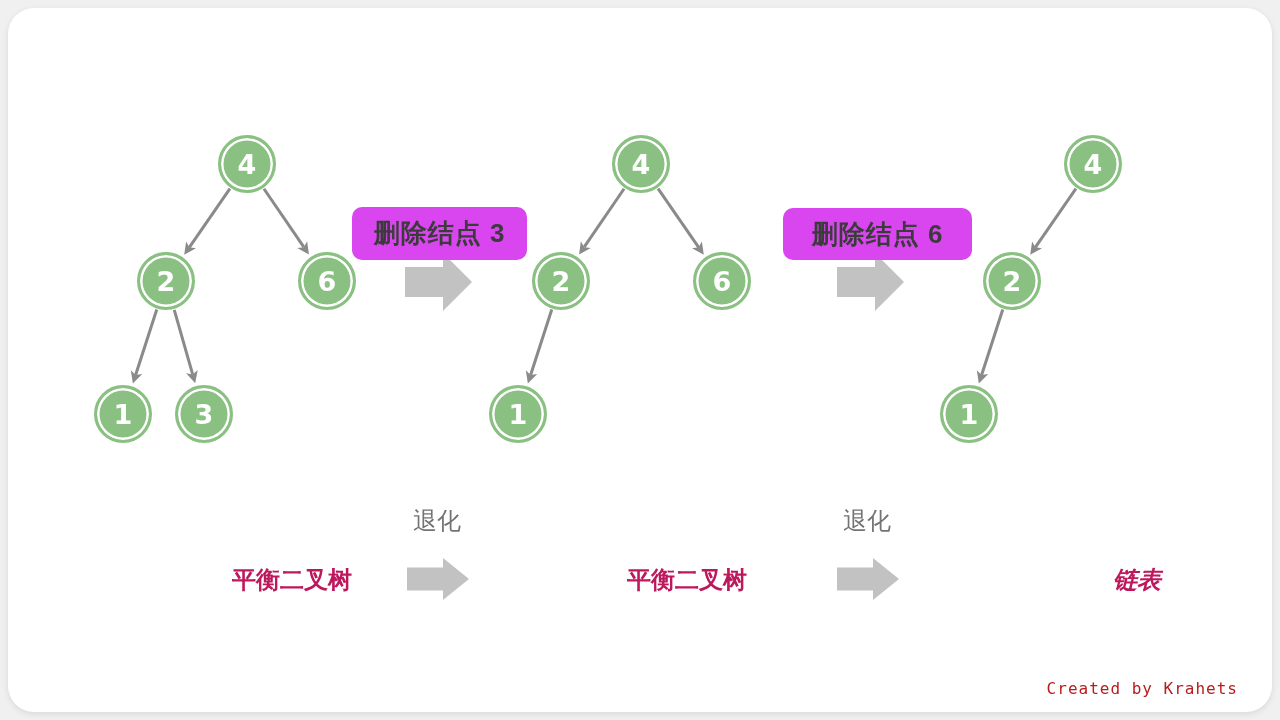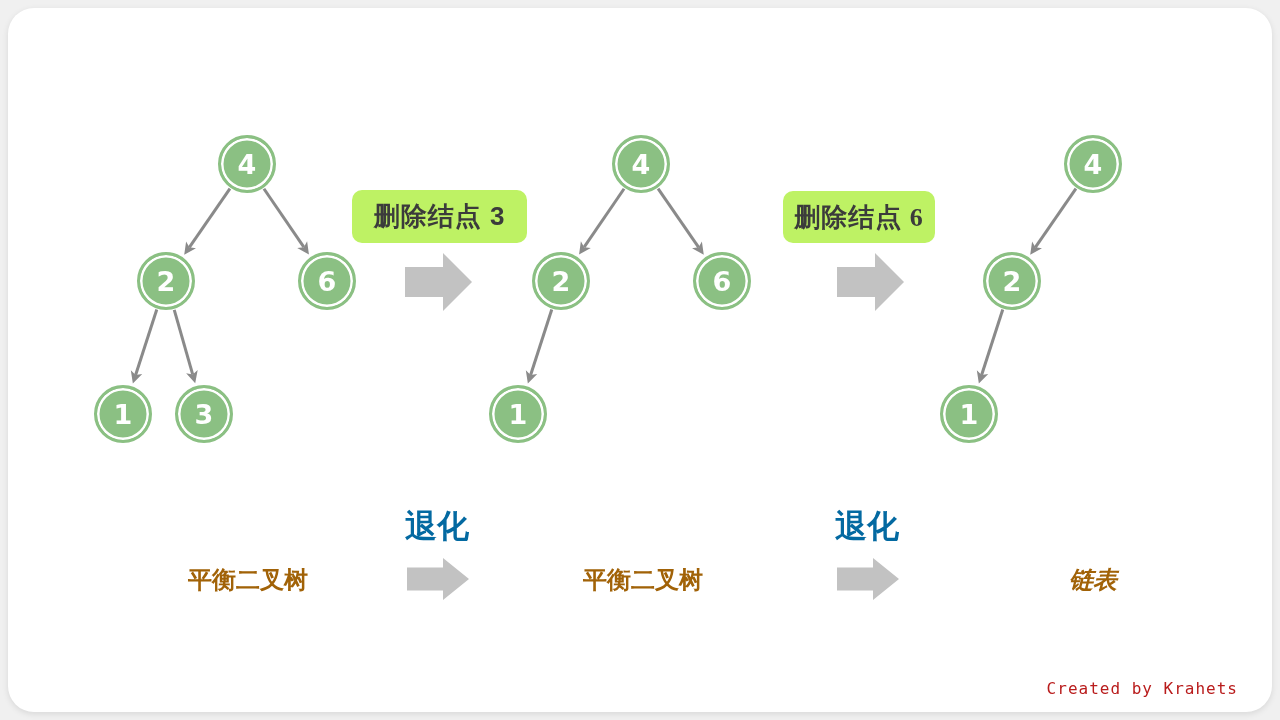--- a/index.html
+++ b/index.html
@@ -29,40 +29,42 @@
     background: #8BC083;
     border: 3px solid #8BC083;
     box-shadow: inset 0 0 0 2.5px #FFFFFF;
     display: flex; align-items: center; justify-content: center;
     color: #FFFFFF;
     font-size: 27px; font-weight: 700;
     font-family: "DejaVu Sans", "Liberation Sans", sans-serif;
   }
   .step-box {
     position: absolute;
-    background: #bef264;
+    background: #d946ef;
     border-radius: 10px;
     display: flex; align-items: center; justify-content: center;
     font-size: 26px; font-weight: 700;
     color: #3B3B3B;
     letter-spacing: 1px;
+    margin-top: 17px;
   }
   .degrade-label {
     position: absolute;
     transform: translateX(-50%);
-    font-size: 32px; font-weight: 700;
-    color: #0369a1;
+    font-size: 24px; font-weight: 400;
+    color: #737373;
     white-space: nowrap;
   }
   .caption {
     position: absolute;
     transform: translateX(-50%);
     font-size: 24px; font-weight: 700;
-    color: #a16207;
+    color: #be185d;
     white-space: nowrap;
+    margin-left: 44px;
   }
   .watermark {
     position: absolute;
     right: 42px; bottom: 22px;
     font-family: "DejaVu Sans Mono", "Liberation Mono", monospace;
     font-size: 16px;
     color: #b91c1c;
     letter-spacing: 1px;
   }
 </style>
@@ -106,21 +108,21 @@
     <div class="node" style="left: 532px; top: 252px;">2</div>
     <div class="node" style="left: 693px; top: 252px;">6</div>
     <div class="node" style="left: 489px; top: 385px;">1</div>
     <div class="node" style="left: 1064px; top: 135px;">4</div>
     <div class="node" style="left: 983px; top: 252px;">2</div>
     <div class="node" style="left: 940px; top: 385px;">1</div>
   </div>
 
 <div class="step-box" style="left:352px; top:190px; width:175px; height:53px;">删除结点 3</div>
 
-<div class="step-box" style="left:783px; top:191px; width:152px; height:52px;font-family:Liberation Serif, serif;">删除结点 6</div>
+<div class="step-box" style="left:783px; top:191px; width:189px; height:52px;">删除结点 6</div>
 
 <div class="degrade-label" style="left:437px; top:505px;">退化</div>
 
 <div class="degrade-label" style="left:867px; top:505px;">退化</div>
 
 <div class="caption" style="left:248px; top:564px;">平衡二叉树</div>
 
 <div class="caption" style="left:643px; top:564px;">平衡二叉树</div>
 
 <div class="caption" style="left:1093px; top:564px;font-style:italic;">链表</div>

